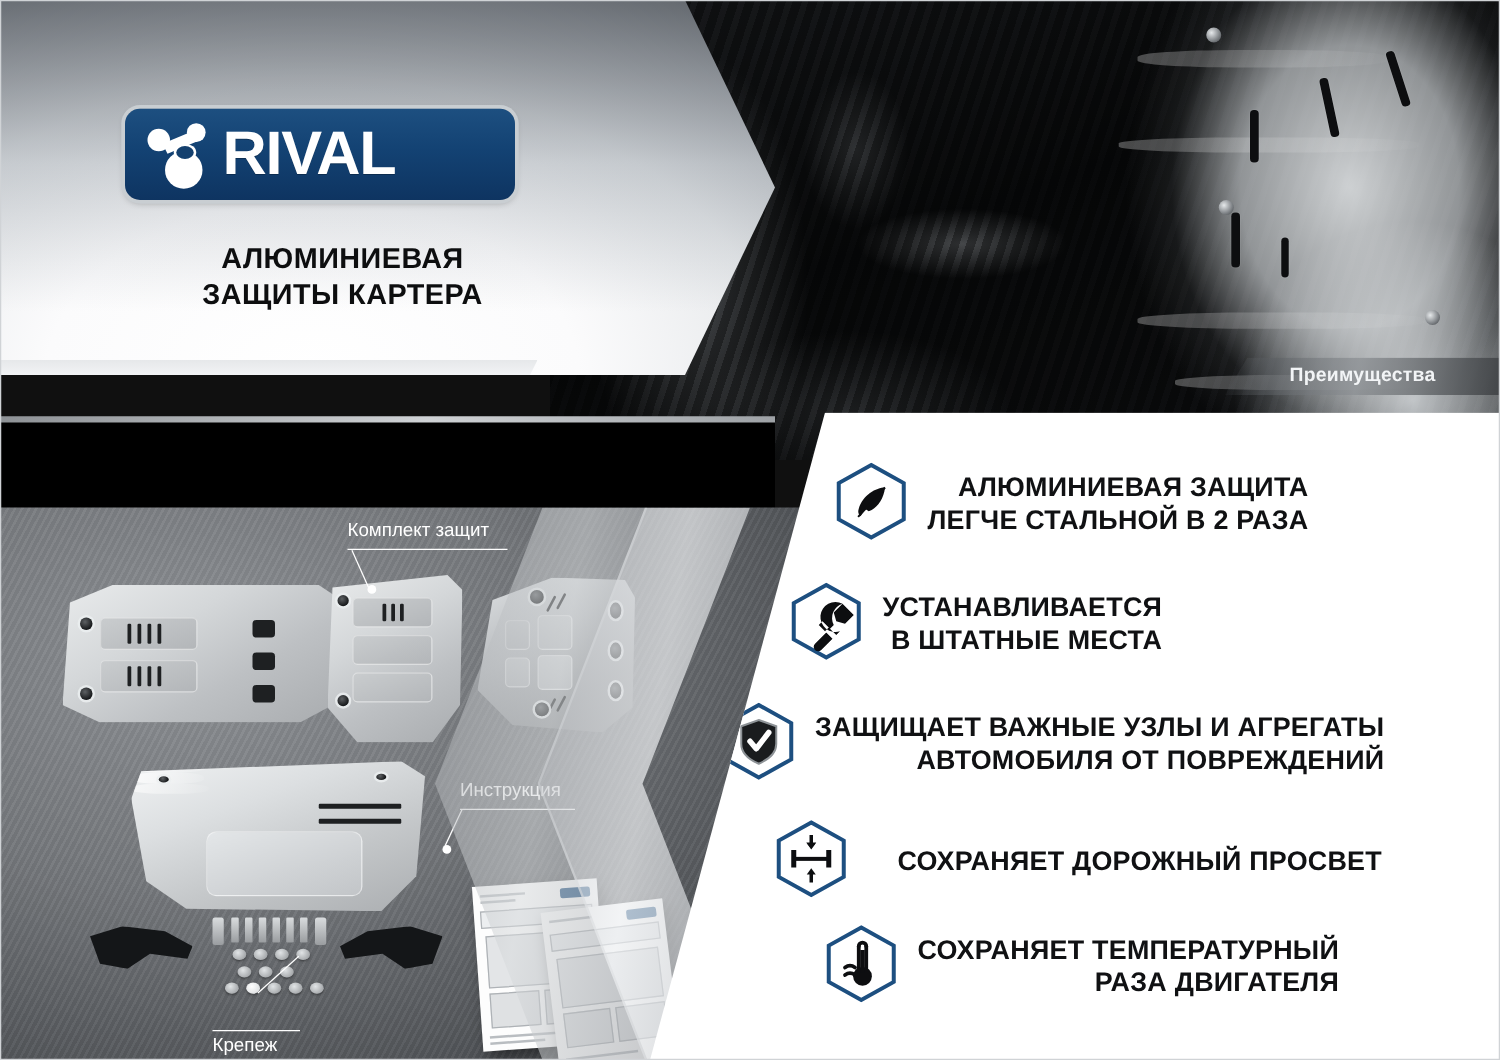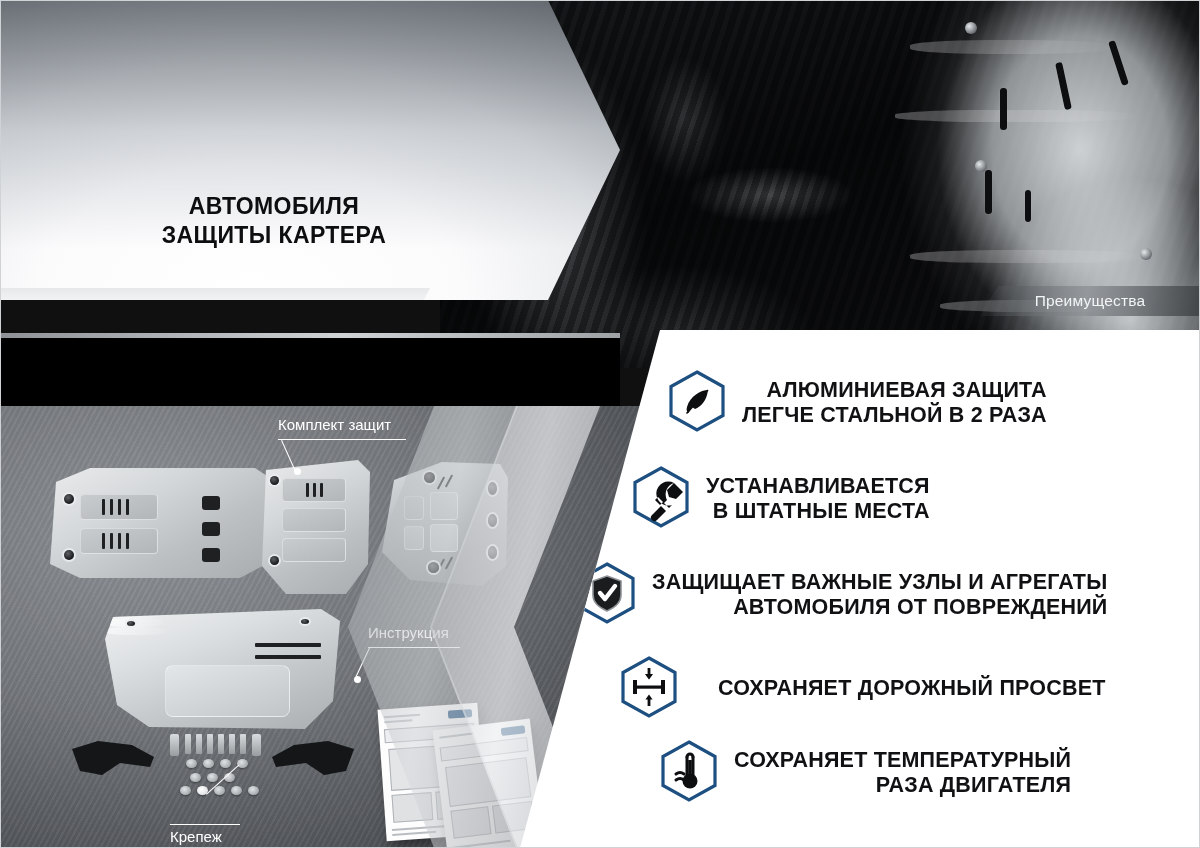--- a/index.html
+++ b/index.html
@@ -164,21 +164,21 @@
   
   .chev { position:absolute; }
 
   
   .adv-tab {
     position:absolute; left:980px; top:286px; width:220px; height:30px;
     background:linear-gradient(100deg, rgba(20,22,24,.0) 0%, rgba(90,94,98,.55) 18%, rgba(140,144,148,.75) 48%, rgba(60,63,66,.85) 100%);
     clip-path:polygon(18px 0, 220px 0, 220px 30px, 0 30px);
     display:flex; align-items:center; justify-content:center;
   }
-  .adv-tab span { color:#f2f4f6; font-size:15.5px; letter-spacing:.2px; }
+  .adv-tab span { color:#f2f4f6; font-size:15.5px; letter-spacing:.2px;font-weight:bold; }
 
   
   .frame {
     position:absolute; inset:0; border:1px solid #d0d3d6; pointer-events:none;
   }
 </style>
 </head>
 <body>
 
 <div id="poster">
@@ -192,23 +192,39 @@
     <div class="slot" style="left:620px;top:62px;width:7px;height:48px;transform:rotate(-12deg);"></div>
     <div class="slot" style="left:675px;top:40px;width:7px;height:46px;transform:rotate(-18deg);"></div>
     <div class="slot" style="left:545px;top:170px;width:7px;height:44px;"></div>
     <div class="slot" style="left:585px;top:190px;width:6px;height:32px;"></div>
     <div class="bolt" style="left:525px;top:22px;"></div>
     <div class="bolt" style="left:535px;top:160px;"></div>
     <div class="bolt" style="left:700px;top:248px;"></div>
   </div>
 
   <div class="header-panel">
+    <div class="logo">
+      <div class="logo-mark">
+        <svg viewBox="0 0 62 58" width="62" height="58" aria-hidden="true">
+          <g fill="#ffffff">
+            <path d="M16 20 L40 10 L44 18 L20 28 Z"></path>
+            <path d="M34 16 L38 34 L30 36 L26 18 Z"></path>
+            <circle cx="13" cy="17" r="9"></circle>
+            <circle cx="43" cy="11" r="7.5"></circle>
+            <ellipse cx="34" cy="27" rx="9" ry="7"></ellipse>
+            <circle cx="33" cy="41" r="15"></circle>
+          </g>
+          <ellipse cx="34" cy="27" rx="7" ry="5.2" fill="#14406e"></ellipse>
+        </svg>
+      </div>
+      <div class="logo-text">RIVAL</div>
+    </div>
 
     <div class="hdr-title">
-      <div>АВТОМОБИЛЯ</div>
+      <div>АЛЮМИНИЕВАЯ</div>
       <div>ЗАЩИТЫ КАРТЕРА</div>
     </div>
 
     <div class="ribbon">
       <span class="ribbon-txt">от производителя</span>
     </div>
     <div class="ribbon-under"></div>
   </div>
 
   <div class="graybar"></div>

